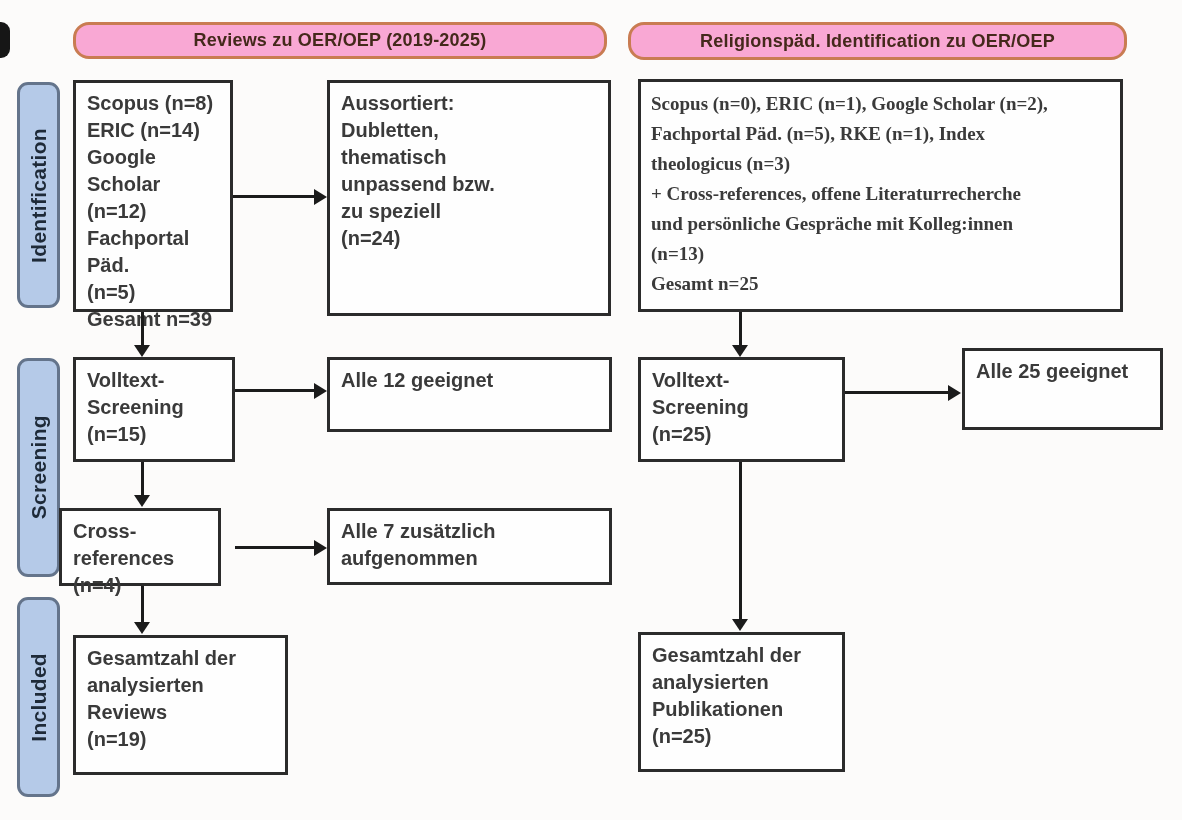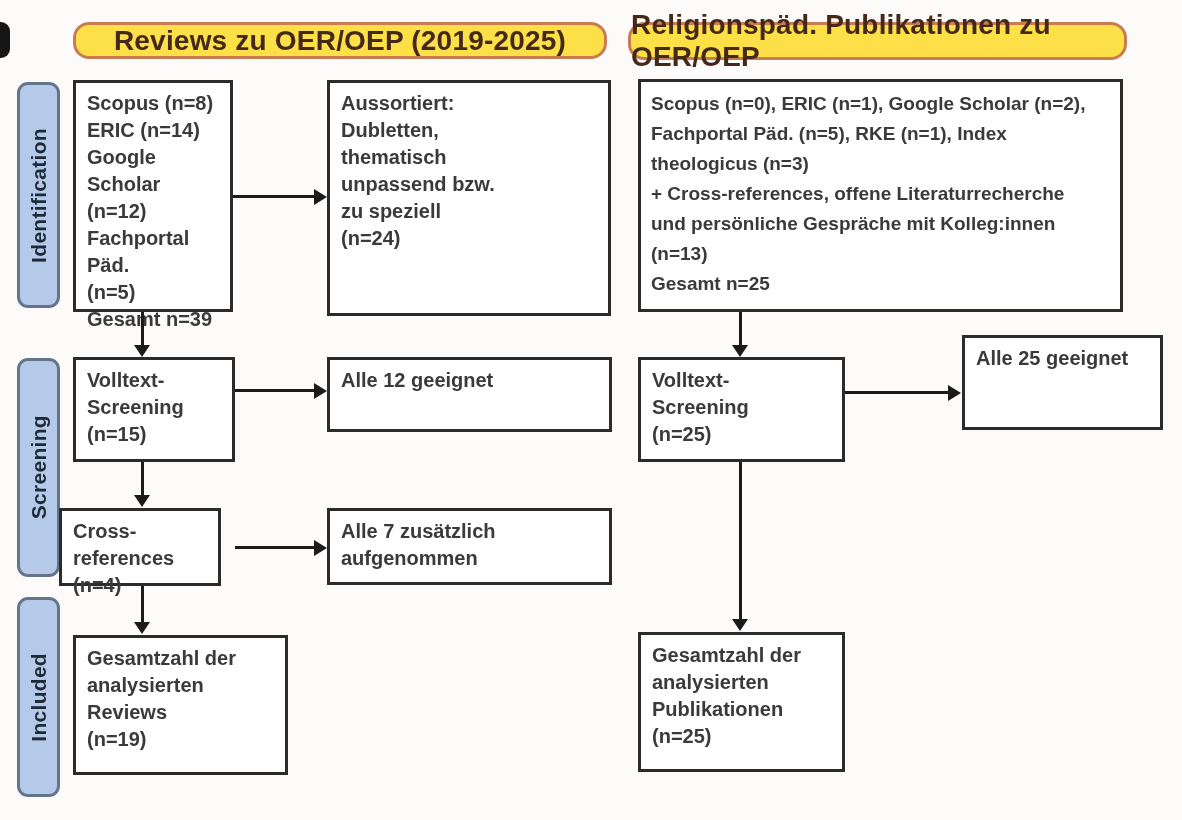--- a/index.html
+++ b/index.html
@@ -4,23 +4,23 @@
 <style>
   html,body{margin:0;padding:0;background:#fff;}
   .canvas{
     position:relative;width:1182px;height:820px;overflow:hidden;
     background:#fcfbfa;
     font-family:"Liberation Sans","DejaVu Sans",sans-serif;
   }
   
   .col-header{
     position:absolute;box-sizing:border-box;
-    background:#fde047;border:3px solid #c97c52;border-radius:16px;
+    background:#f9a8d4;border:3px solid #c97c52;border-radius:16px;
     display:flex;align-items:center;justify-content:center;
-    font-weight:700;font-size:28px;color:#44291b;letter-spacing:.2px;
+    font-weight:700;font-size:18px;color:#44291b;letter-spacing:.2px;
   }
   
   .stage-tab{
     position:absolute;box-sizing:border-box;
     background:#b5cae8;border:3px solid #64748b;border-radius:11px;
     display:flex;align-items:center;justify-content:center;
   }
   .stage-tab .vtext{
     writing-mode:vertical-rl;transform:rotate(180deg);
     font-weight:700;font-size:21px;color:#1e2a38;letter-spacing:.3px;
@@ -58,21 +58,21 @@
 <body>
 
 <div class="canvas">
 
   <div class="corner-mark"></div>
 
   <div class="col-header" style="left:73px;top:22px;width:534px;height:37px;">
     <span>Reviews zu OER/OEP (2019-2025)</span>
   </div>
   <div class="col-header" style="left:628px;top:22px;width:499px;height:38px;">
-    <span>Religionspäd. Publikationen zu OER/OEP</span>
+    <span>Religionspäd. Identification zu OER/OEP</span>
   </div>
 
   <div class="stage-tab" style="left:17px;top:82px;width:43px;height:226px;">
     <span class="vtext">Identification</span>
   </div>
   <div class="stage-tab" style="left:17px;top:358px;width:43px;height:219px;">
     <span class="vtext">Screening</span>
   </div>
   <div class="stage-tab" style="left:17px;top:597px;width:43px;height:200px;">
     <span class="vtext">Included</span>
@@ -111,35 +111,35 @@
     <span class="box-text">Alle 7 zusätzlich
 aufgenommen</span>
   </div>
   <div class="box" style="left:73px;top:635px;width:215px;height:140px;">
     <span class="box-text">Gesamtzahl der
 analysierten
 Reviews
 (n=19)</span>
   </div>
 
-  <div class="box small-font" style="left:638px;top:79px;width:485px;height:233px;">
+  <div class="box small-font" style="left:638px;top:79px;width:485px;height:233px;font-family:Liberation Serif, serif;">
     <span class="box-text">Scopus (n=0), ERIC (n=1), Google Scholar (n=2),
 Fachportal Päd. (n=5), RKE (n=1), Index
 theologicus (n=3)
 + Cross-references, offene Literaturrecherche
 und persönliche Gespräche mit Kolleg:innen
 (n=13)
 Gesamt n=25</span>
   </div>
   <div class="box" style="left:638px;top:357px;width:207px;height:105px;">
     <span class="box-text">Volltext-
 Screening
 (n=25)</span>
   </div>
-  <div class="box" style="left:962px;top:335px;width:201px;height:95px;">
+  <div class="box" style="left:962px;top:348px;width:201px;height:82px;">
     <span class="box-text">Alle 25 geeignet</span>
   </div>
   <div class="box" style="left:638px;top:632px;width:207px;height:140px;">
     <span class="box-text">Gesamtzahl der
 analysierten
 Publikationen
 (n=25)</span>
   </div>
 
   <div class="vline" style="left:141px;top:312px;height:34px;"></div>

